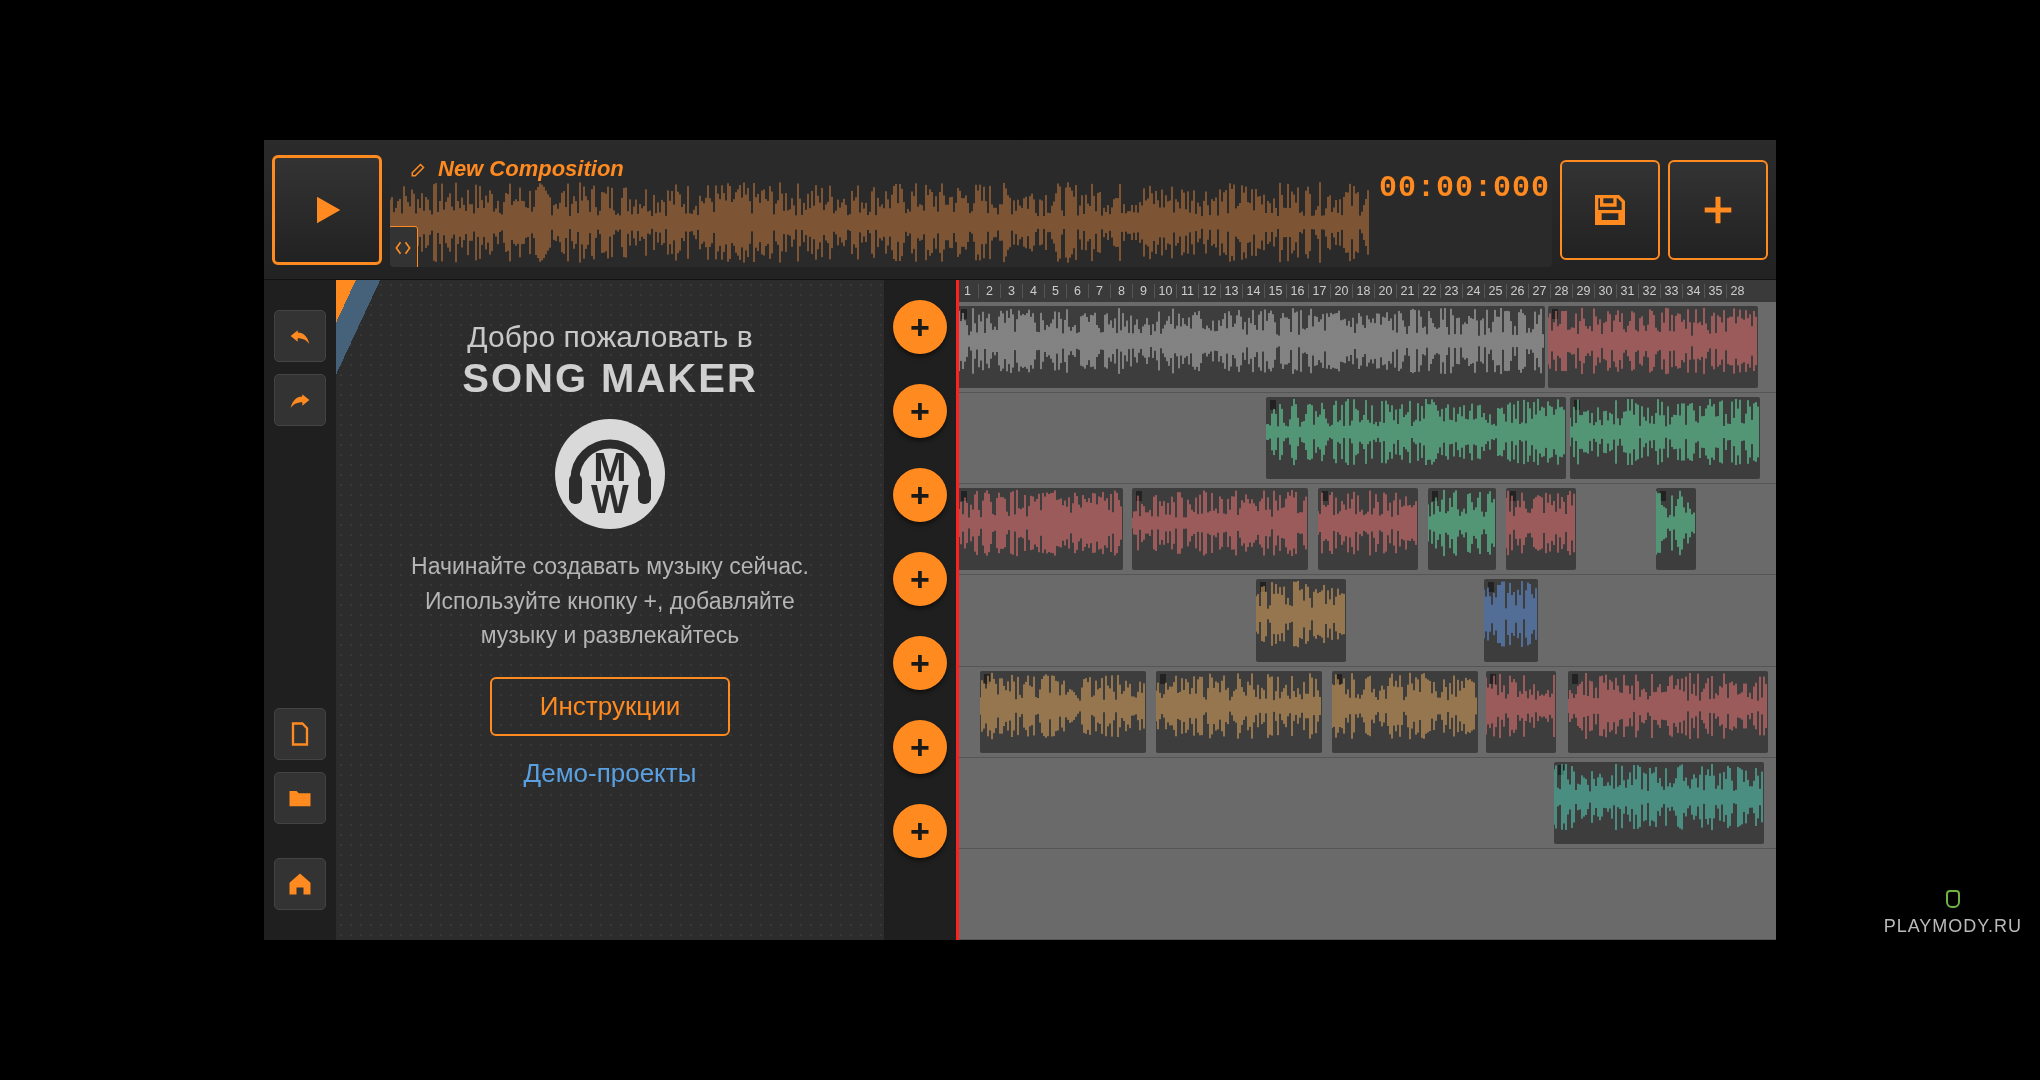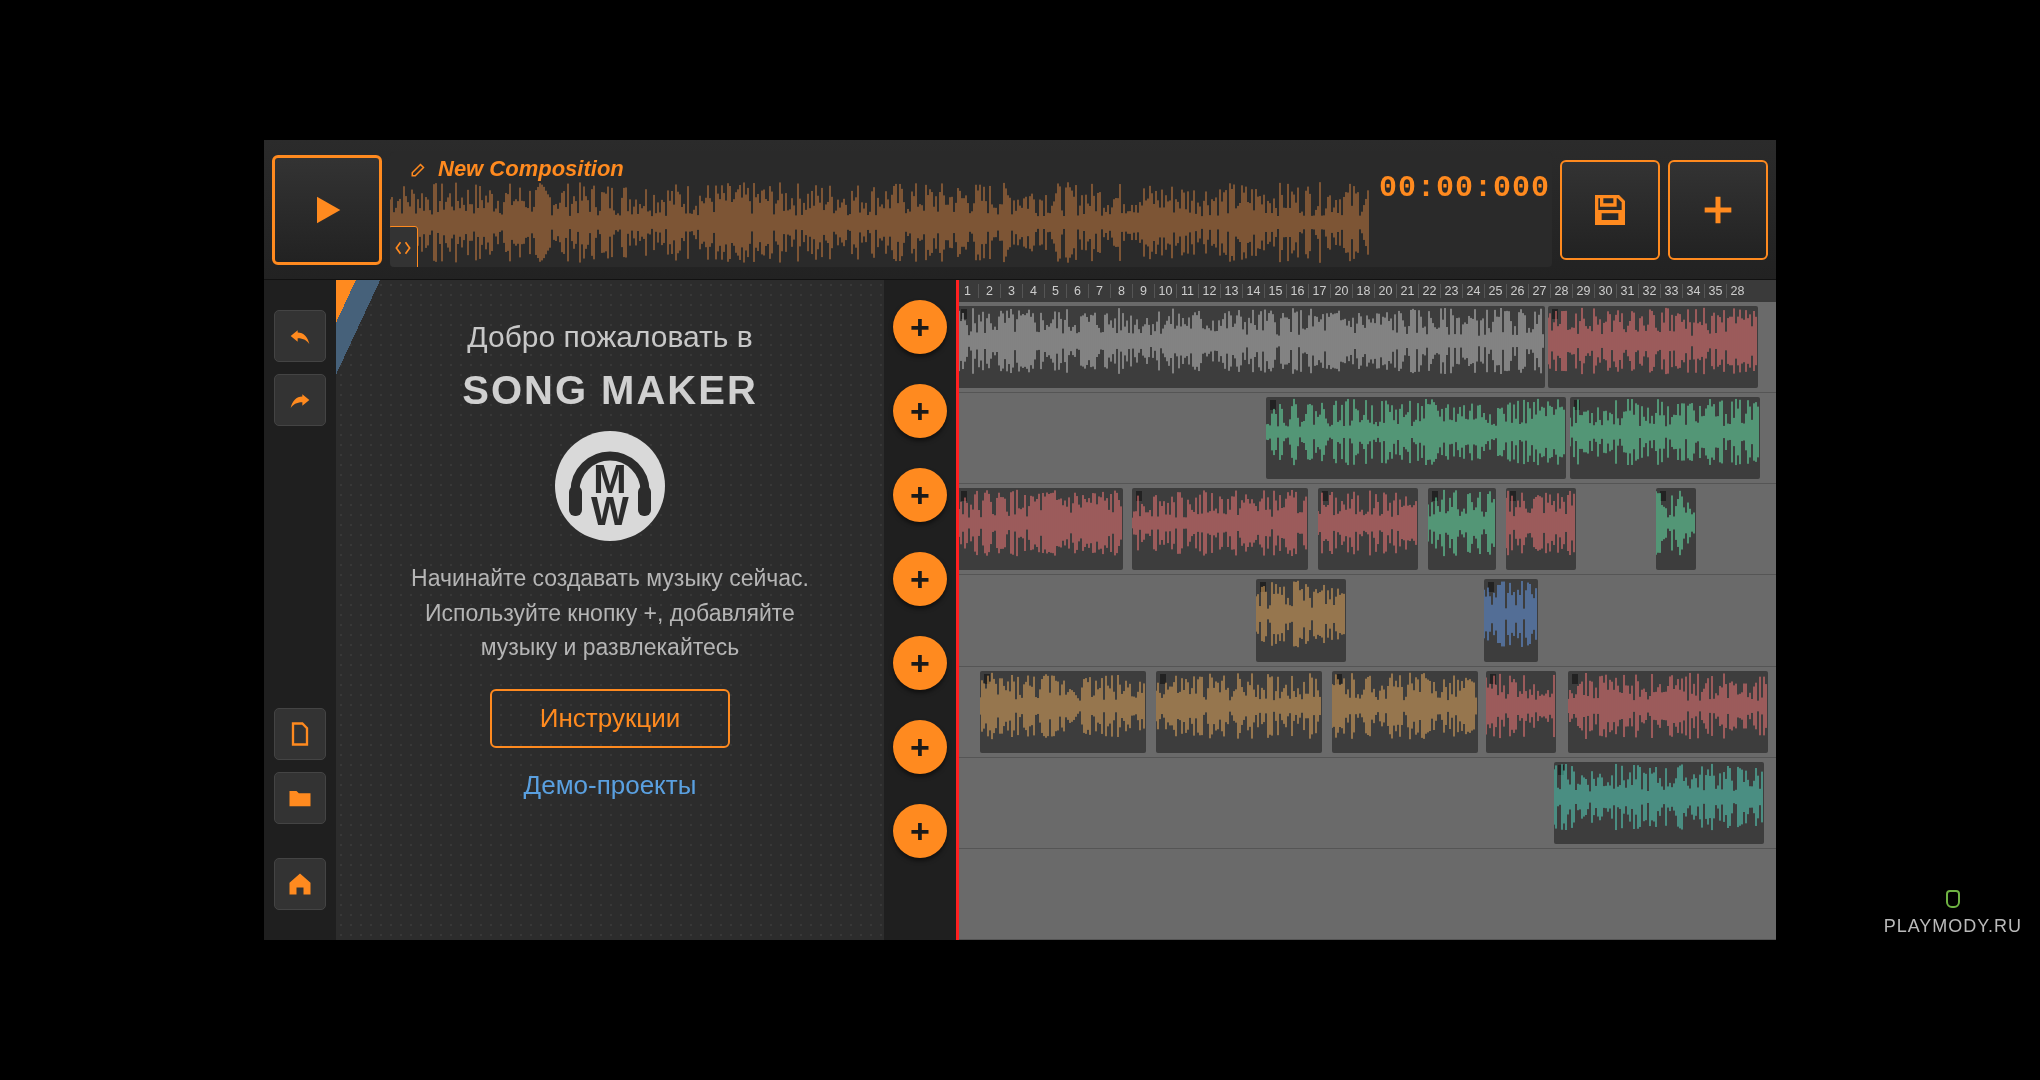--- a/index.html
+++ b/index.html
@@ -139,21 +139,21 @@
     overflow: hidden;
   }
   .accent-stripe {
     position: absolute;
     left: 0; top: 0; bottom: 0;
     width: 90px;
     background: linear-gradient(115deg, #ff8a1f 0 18px, #46617a 18px 40px, transparent 40px);
     clip-path: polygon(0 0, 70px 0, 20px 100%, 0 100%);
   }
   .welcome-h1 { color: #c8c8c8; font-size: 30px; margin-top:4px; font-weight: 400;}
-  .welcome-h2 { color: #d0d0d0; font-size: 40px; font-weight: 700; letter-spacing: 2px; margin-top: 14px;}
+  .welcome-h2 { color: #d0d0d0; font-size: 40px; font-weight: 700; letter-spacing: 2px; margin-top: 2px;}
   .logo-circle {
     width: 110px; height: 110px; border-radius: 55px;
     background: #d9d9d9; margin: 18px 0 20px;
     display: flex; align-items: center; justify-content: center;
     position: relative;
   }
   .logo-mw { color:#2c2c2c; font-weight:900; font-size:40px; line-height:0.8;}
   .welcome-text { color:#b5b5b5; font-size:23px; line-height:1.5; padding: 0 28px;}
   .welcome-btn {
     margin-top: 24px;

